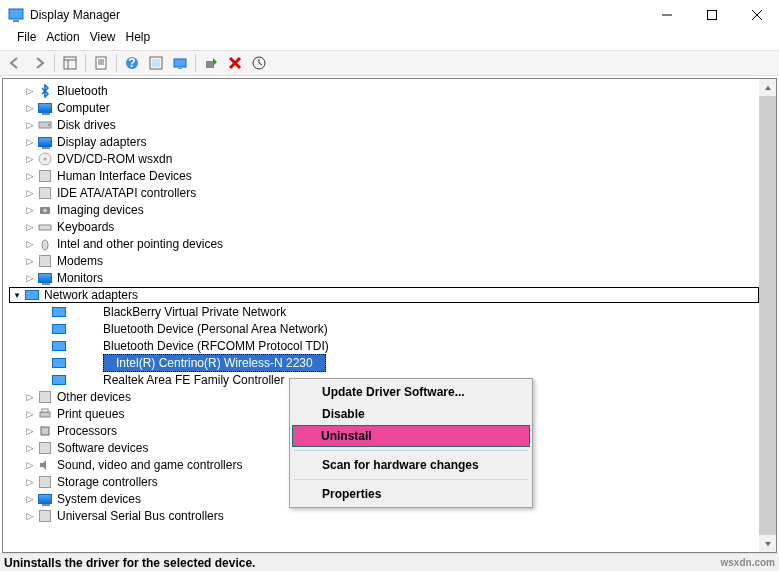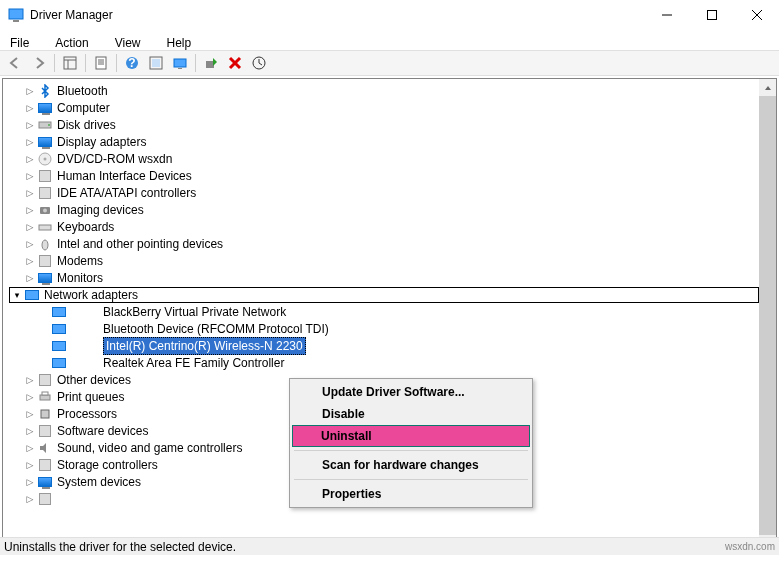--- a/index.html
+++ b/index.html
@@ -4,69 +4,69 @@
 <style>
 * { margin: 0; padding: 0; box-sizing: border-box; font-family: "Segoe UI", Tahoma, sans-serif; font-size: 12px; }
 body { background: #fff; width: 779px; height: 571px; overflow: hidden; position: relative; }
 
 .titlebar { height: 30px; display: flex; align-items: center; padding: 0 0 0 8px; background: #fff; border-bottom: 0; }
 .titlebar .app-icon { width: 16px; height: 16px; margin-right: 6px; }
 .titlebar .title { flex: 1; font-size: 12px; }
 .titlebar .winbtn { width: 45px; height: 30px; display: flex; align-items: center; justify-content: center; }
 .titlebar .winbtn svg { width: 10px; height: 10px; }
 
-.menubar { height: 20px; display: flex; align-items: flex-end; padding: 0 10px; gap: 26px; }
+.menubar { height: 20px; display: flex; align-items: flex-start; padding: 0 17px; gap: 10px; }
 .menubar span { font-size: 12px; }
 
 .toolbar { height: 26px; border-top: 1px solid #e0e0e0; border-bottom: 1px solid #e0e0e0; display: flex; align-items: center; padding: 0 4px; gap: 2px; background: #f5f5f5; }
 .toolbar .tbtn { width: 22px; height: 22px; display: flex; align-items: center; justify-content: center; border: 1px solid transparent; }
 .toolbar .sep { width: 1px; height: 18px; background: #ccc; margin: 0 2px; }
 
 .tree-container { position: absolute; top: 78px; left: 2px; right: 2px; bottom: 18px; border: 1px solid #828282; overflow: hidden; background: #fff; }
 .tree-scroll { position: absolute; top: 0; left: 0; right: 17px; bottom: 0; overflow: hidden; padding: 4px 0 0 6px; }
 .scrollbar-v { position: absolute; right: 0; top: 0; bottom: 0; width: 17px; background: #f0f0f0; }
 .scrollbar-v .arrow { height: 17px; display: flex; align-items: center; justify-content: center; background: #f0f0f0; }
 .scrollbar-v .thumb { position: absolute; top: 17px; bottom: 17px; left: 0; right: 0; background: #cdcdcd; }
 .scrollbar-v .arrow.down { position: absolute; bottom: 0; left: 0; right: 0; }
 
 .node { display: flex; align-items: center; height: 16px; line-height: 16px; white-space: nowrap; margin-bottom: 1px; }
 .node .arrow { width: 14px; display: flex; justify-content: center; color: #666; font-size: 9px; }
 .node .icon { width: 16px; height: 16px; display: flex; align-items: center; justify-content: center; margin-right: 4px; }
 .node .label { font-size: 12px; }
 .node.highlighted { border: 1px solid #000; padding-left: 0; }
-.node.selected .label-sel { background: #2f71cd; color: #fff; border: 1px dotted #000; padding: 0 2px; }
+.node.selected .label-sel { background: #2f71cd; color: #fff; border: 1px dotted #000; padding: 0 12px; }
 .indent1 { padding-left: 14px; }
 .indent2 { padding-left: 42px; gap: 32px; }
 
 .context-menu { position: absolute; left: 289px; top: 378px; width: 244px; background: #f0f0f0; border: 1px solid #a0a0a0; box-shadow: 2px 2px 4px rgba(0,0,0,0.25); padding: 2px; }
 .context-menu .mitem { height: 22px; display: flex; align-items: center; padding: 0 10px 0 30px; font-size: 12px; font-weight: bold; }
 .context-menu .mitem.highlighted { background: #ec4899; border: 1px solid #0f766e; padding: 0 8px 0 28px; }
 .context-menu .msep { height: 1px; background: #d0d0d0; margin: 3px 2px; }
 .context-menu .mitem.bold { font-weight: bold; }
 
-.statusbar { position: absolute; bottom: 16px; left: 0; right: 0; height: 18px; font-size: 11px; padding: 1px 4px; border-top: 1px solid #e0e0e0; display:flex; justify-content:space-between; align-items:center; background:#f0f0f0;}
+.statusbar { position: absolute; bottom: 0; left: 0; right: 0; height: 18px; font-size: 11px; padding: 1px 4px; border-top: 1px solid #e0e0e0; display:flex; justify-content:space-between; align-items:center; background:#f0f0f0;font-weight:bold;}
 .statusbar .brand { color:#888; font-size:10px; }
 
 
 .ic-monitor { width:14px; height:10px; border:1px solid #0a6ed1; background:linear-gradient(#4da6ff,#0a6ed1); position:relative; }
 .ic-monitor::after{content:"";position:absolute;bottom:-3px;left:3px;width:8px;height:2px;background:#888;}
 .ic-net { width:14px; height:10px; border:1px solid #0a6ed1; background:#4da6ff; }
 .ic-gen { width:12px; height:12px; background:#ddd; border:1px solid #999; }
 </style>
 </head>
 <body>
 
 <div class="titlebar">
   <span class="app-icon">
     <svg viewBox="0 0 16 16">
         <rect x="1" y="2" width="14" height="10" fill="#4da6ff" stroke="#0a6ed1"></rect>
         <rect x="5" y="13" width="6" height="2" fill="#888"></rect>
       </svg>
   </span>
-  <span class="title">Driver Manager</span>
+  <span class="title">Display Manager</span>
   <div class="winbtn">
       <svg viewBox="0 0 10 10">
         <line x1="0" y1="5" x2="10" y2="5" stroke="#000"></line>
       </svg>
     </div>
   <div class="winbtn">
       <svg viewBox="0 0 10 10">
         <rect x="0.5" y="0.5" width="9" height="9" fill="none" stroke="#000"></rect>
       </svg>
     </div>
@@ -278,20 +278,26 @@
     <div class="node indent2">
         <span class="icon">
           <div class="ic-net"></div>
         </span>
         <span class="label">BlackBerry Virtual Private Network</span>
       </div>
     <div class="node indent2">
         <span class="icon">
           <div class="ic-net"></div>
         </span>
+        <span class="label">Bluetooth Device (Personal Area Network)</span>
+      </div>
+    <div class="node indent2">
+        <span class="icon">
+          <div class="ic-net"></div>
+        </span>
         <span class="label">Bluetooth Device (RFCOMM Protocol TDI)</span>
       </div>
     <div class="node indent2 selected">
         <span class="icon">
           <div class="ic-net"></div>
         </span>
         <span class="label label-sel">Intel(R) Centrino(R) Wireless-N 2230</span>
       </div>
     <div class="node indent2">
         <span class="icon">
@@ -361,20 +367,21 @@
           <div class="ic-monitor"></div>
         </span>
         <span class="label">System devices</span>
       </div>
 
     <div class="node indent1">
         <span class="arrow">▷</span>
         <span class="icon">
           <div class="ic-gen"></div>
         </span>
+        <span class="label">Universal Serial Bus controllers</span>
       </div>
 
   </div>
   <div class="scrollbar-v">
     <div class="arrow">
         <svg width="8" height="8" viewBox="0 0 8 8">
           <path d="M1 6 L4 2 L7 6 Z" fill="#666"></path>
         </svg>
       </div>
     <div class="thumb"></div>

